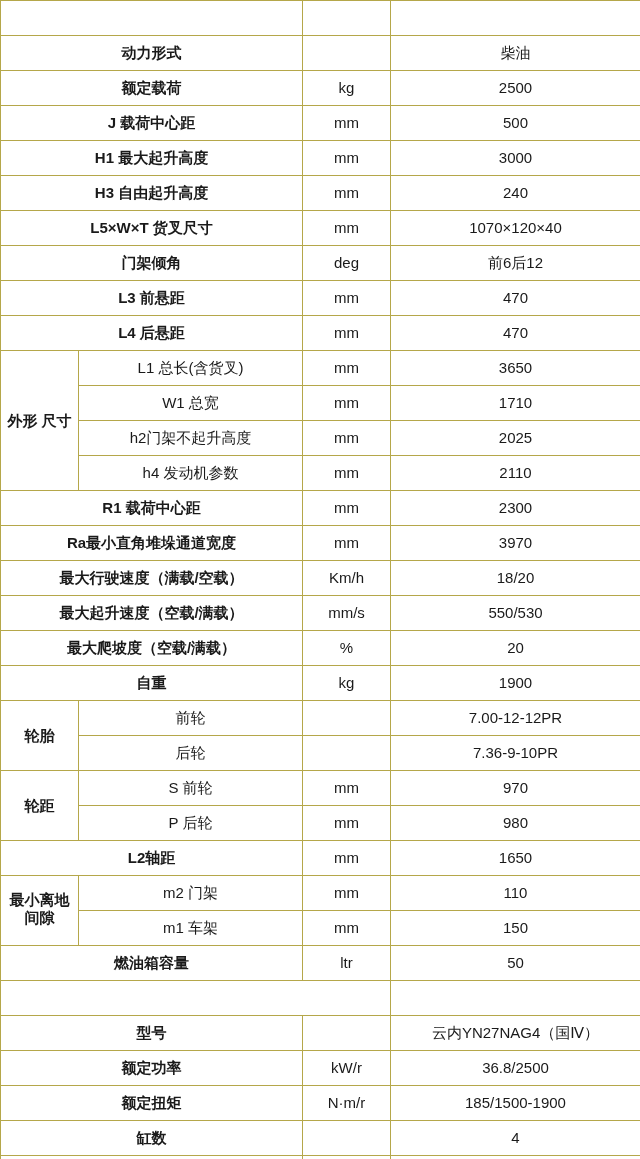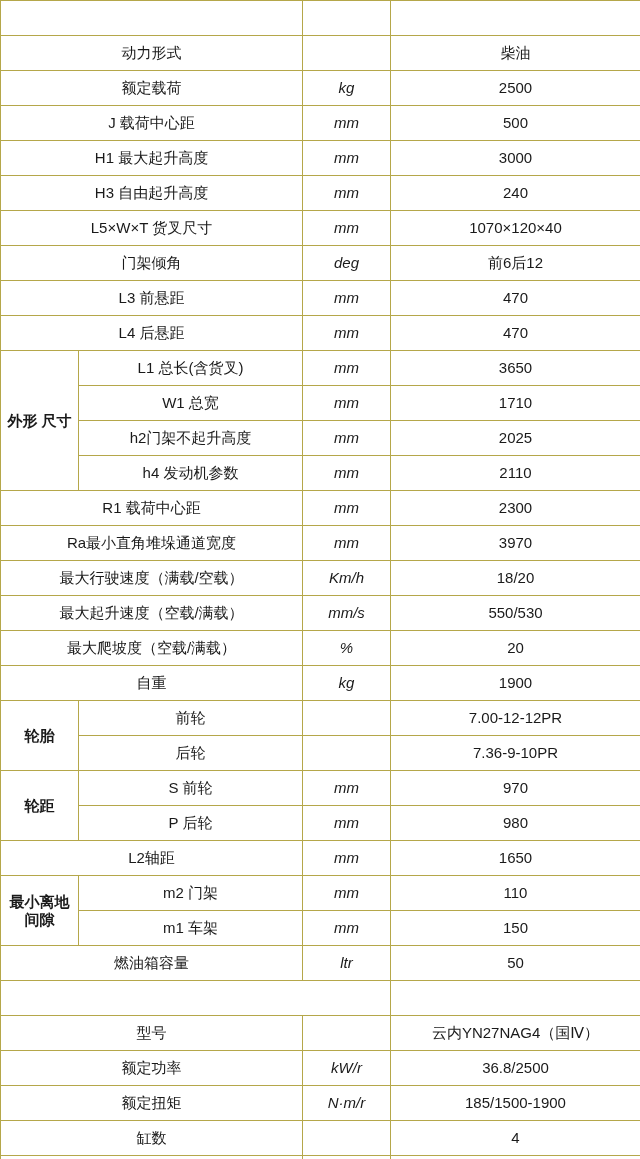--- a/index.html
+++ b/index.html
@@ -39,37 +39,36 @@
     font-weight: bold;
     font-size: 16px;
   }
   td.subheader {
     background: #b5a636;
     color: #ffffff;
     font-weight: bold;
     font-size: 15px;
   }
   td.label {
-    font-weight: normal;
+    font-weight: bold;
   }
   td.group {
     font-weight: bold;
     font-size: 15px;
   }
   td.sublabel {
     font-weight: normal;
   }
   td.value {
     font-weight: normal;
   }
   td.unit {
     font-weight: normal;
-    font-style: italic;
-  }
-  .grp-two-line { line-height: 1.3; }
+  }
+  .grp-two-line { line-height: 1.3; font-family: Liberation Mono, monospace; }
 </style>
 </head>
 <body>
 
 <table class="spec">
   <colgroup>
     <col class="c-name">
     <col class="c-label">
     <col class="c-unit">
     <col class="c-value">

